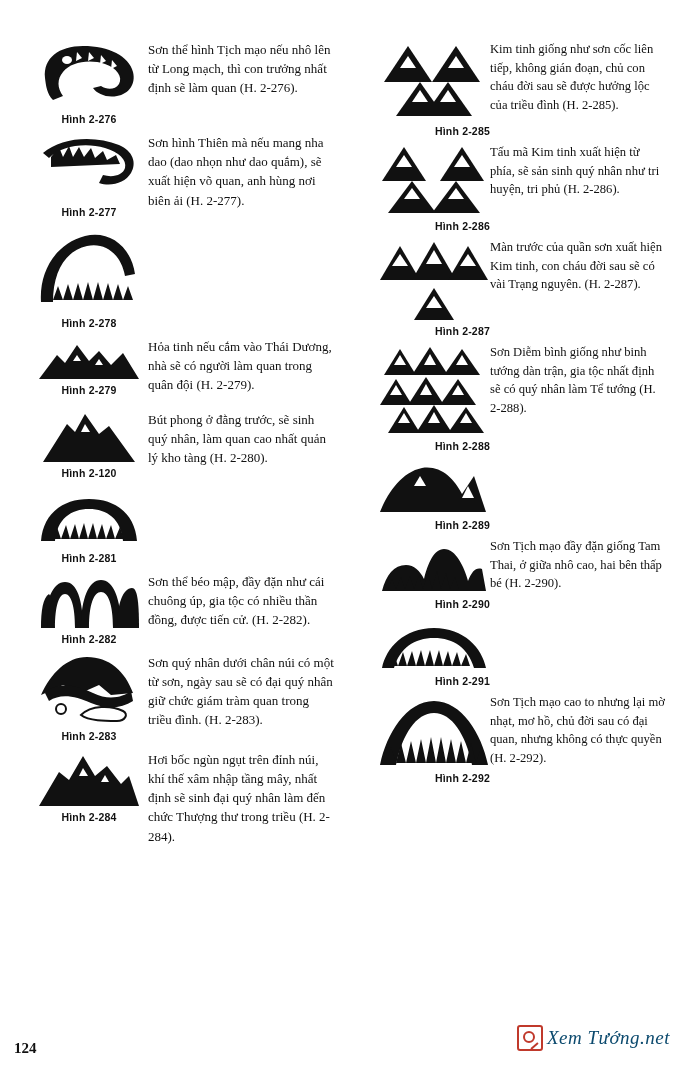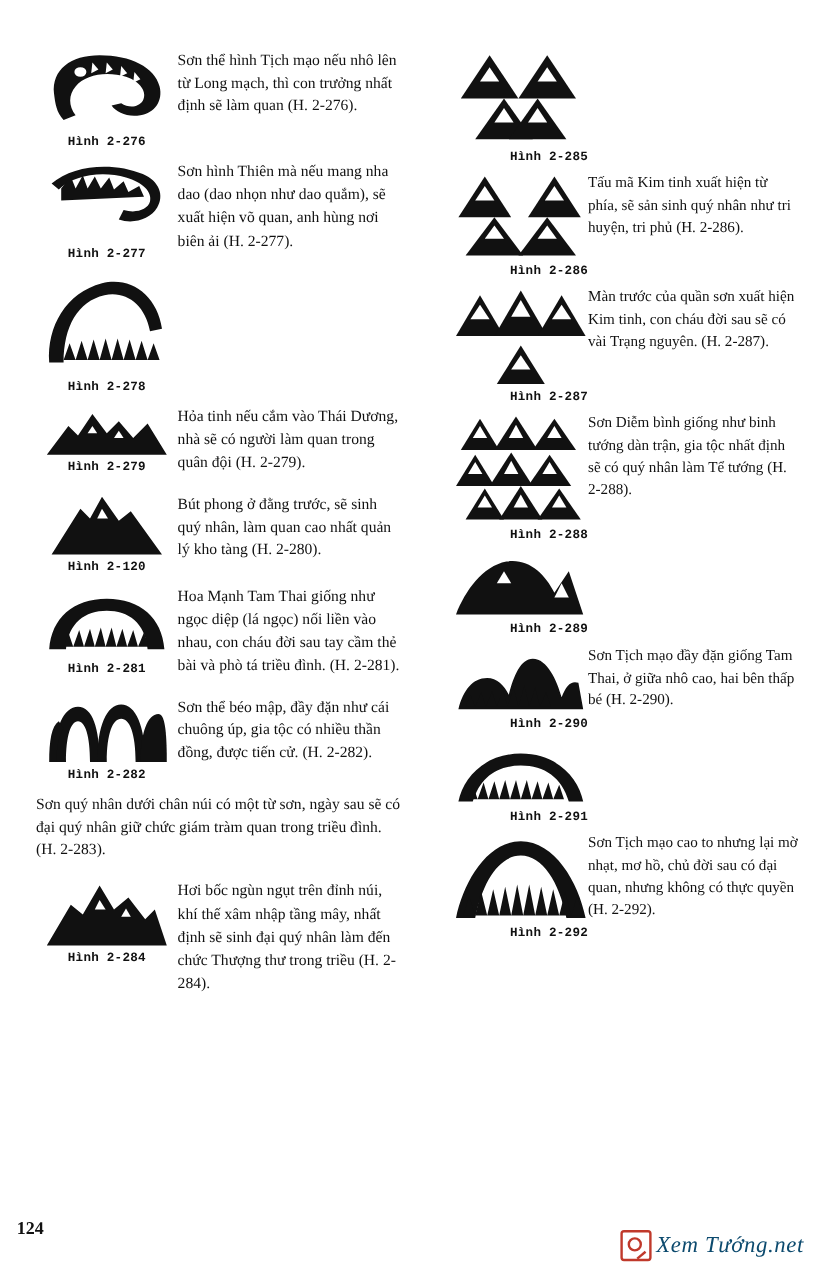--- a/index.html
+++ b/index.html
@@ -47,21 +47,21 @@
     flex-direction: column;
     align-items: center;
   }
   .fig-box {
     width: 112px;
     display: flex;
     align-items: flex-end;
     justify-content: center;
   }
   .fig-caption {
-    font-family: Liberation Mono, monospace;
+    font-family: Liberation Sans, sans-serif;
     font-size: 10.5px;
     font-weight: bold;
     letter-spacing: 0.2px;
     text-align: center;
     margin-top: 3px;
     margin-bottom: 2px;
     white-space: nowrap;
   }
   .text-cell {
     flex: 1 1 auto;
@@ -91,21 +91,21 @@
     flex: 1 1 auto;
     font-size: 12.6px;
     line-height: 1.48;
     padding-top: 2px;
   }
   .r-text-cell p { margin: 0 0 9px 0; }
 
   .page-number {
     position: absolute;
     left: 14px;
-    bottom: 34px;
+    bottom: 10px;
     font-family: "Liberation Serif", serif;
     font-size: 15px;
     font-weight: bold;
   }
   .watermark {
     position: absolute;
     right: 26px;
     bottom: 16px;
     display: flex;
     align-items: center;
@@ -237,43 +237,51 @@
       <div class="entry">
         <div class="fig-cell">
           <div class="fig-box">
             <svg width="104" height="64" viewBox="0 0 104 64">
               <path fill="#111" d="M4 56 C6 30 24 14 52 14 C80 14 98 30 100 56 L86 56 C84 34 70 24 52 24 C34 24 20 34 18 56 Z"></path>
               <path fill="#111" d="M16 54 l4 -12 l4 12 l5 -14 l4 14 l5 -15 l4 15 l5 -16 l4 16 l5 -16 l4 16 l5 -15 l4 15 l5 -14 l4 14 l5 -12 l4 12 z"></path>
             </svg>
           </div>
           <div class="fig-caption">Hình 2-281</div>
         </div>
-        <div class="text-cell">
-          <p>Hoa Mạnh Tam Thai giống như ngọc diệp (lá ngọc) nối liền vào nhau, con cháu đời sau tay cầm thẻ bài và phò tá triều đình. (H. 2-281).</p>
-        </div>
       </div>
 
       <div class="entry">
         <div class="fig-cell">
           <div class="fig-box">
             <svg width="104" height="60" viewBox="0 0 104 60">
               <path fill="#111" d="M8 58 C8 30 16 12 28 12 C40 12 46 30 46 58 L38 58 C38 36 34 24 28 24 C22 24 18 36 18 58 Z"></path>
               <path fill="#111" d="M44 58 C44 28 52 10 64 10 C76 10 84 28 84 58 L76 58 C76 34 71 22 64 22 C57 22 52 34 52 58 Z"></path>
               <path fill="#111" d="M80 58 C80 34 86 18 95 18 C100 18 102 30 102 58 Z"></path>
               <path fill="#111" d="M4 58 C4 40 6 28 12 24 L16 30 C12 36 10 46 10 58 Z"></path>
             </svg>
           </div>
           <div class="fig-caption">Hình 2-282</div>
         </div>
         <div class="text-cell">
           <p>Sơn thể béo mập, đầy đặn như cái chuông úp, gia tộc có nhiều thần đồng, được tiến cử. (H. 2-282).</p>
         </div>
       </div>
 
       <div class="entry">
+        <div class="fig-cell">
+          <div class="fig-box">
+            <svg width="104" height="76" viewBox="0 0 104 76">
+              <path fill="#111" d="M4 44 C14 22 30 6 50 6 C72 6 88 20 96 42 L74 44 L62 34 L44 42 L26 34 Z"></path>
+              <path fill="#111" d="M8 42 C20 30 40 34 56 42 C72 50 86 46 94 40 L96 50 C84 58 68 58 54 52 C38 45 24 42 12 50 Z"></path>
+              <circle cx="24" cy="58" r="5" fill="none" stroke="#111" stroke-width="2"></circle>
+              <path fill="none" stroke="#111" stroke-width="2" d="M44 64 C54 54 74 54 86 60 C92 63 88 70 80 70 C68 70 52 70 44 64 Z"></path>
+            </svg>
+          </div>
+          <div class="fig-caption">Hình 2-283</div>
+        </div>
         <div class="text-cell">
           <p>Sơn quý nhân dưới chân núi có một từ sơn, ngày sau sẽ có đại quý nhân giữ chức giám tràm quan trong triều đình. (H. 2-283).</p>
         </div>
       </div>
 
       <div class="entry">
         <div class="fig-cell">
           <div class="fig-box">
             <svg width="104" height="60" viewBox="0 0 104 60">
               <path fill="#111" d="M2 58 L22 24 L32 32 L46 8 L58 28 L70 18 L84 36 L92 28 L102 58 Z"></path>
@@ -300,20 +308,23 @@
               <path fill="#111" d="M54 44 L78 8 L102 44 Z"></path>
               <path fill="#fff" d="M22 30 l8 -12 l8 12 z"></path>
               <path fill="#fff" d="M70 30 l8 -12 l8 12 z"></path>
               <path fill="#111" d="M18 78 L42 44 L66 78 Z"></path>
               <path fill="#111" d="M46 78 L70 44 L94 78 Z"></path>
               <path fill="#fff" d="M34 64 l8 -12 l8 12 z"></path>
               <path fill="#fff" d="M62 64 l8 -12 l8 12 z"></path>
             </svg>
           </div>
           <div class="fig-caption">Hình 2-285</div>
+        </div>
+        <div class="r-text-cell">
+          <p>Kim tinh giống như sơn cốc liên tiếp, không gián đoạn, chủ con cháu đời sau sẽ được hưởng lộc của triều đình (H. 2-285).</p>
         </div>
       </div>
 
       <div class="r-entry">
         <div class="r-fig-cell">
           <div class="fig-box">
             <svg width="112" height="76" viewBox="0 0 112 76">
               <path fill="#111" d="M4 40 L26 6 L48 40 Z"></path>
               <path fill="#111" d="M62 40 L84 6 L106 40 Z"></path>
               <path fill="#fff" d="M18 26 l8 -12 l8 12 z"></path>

